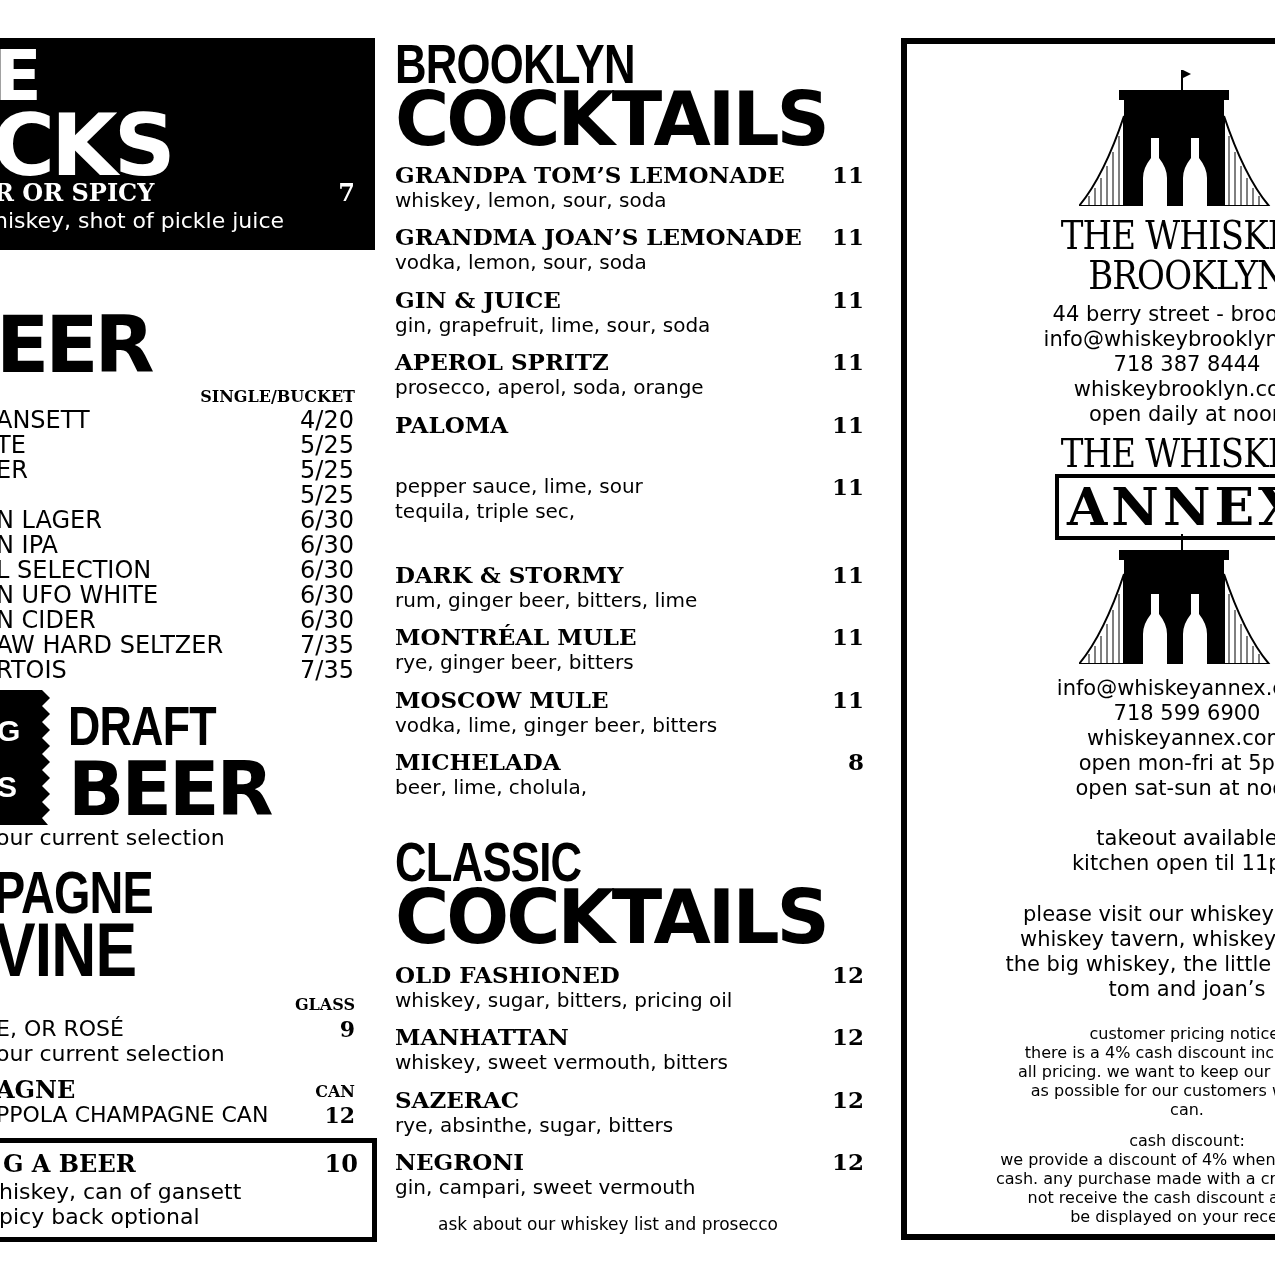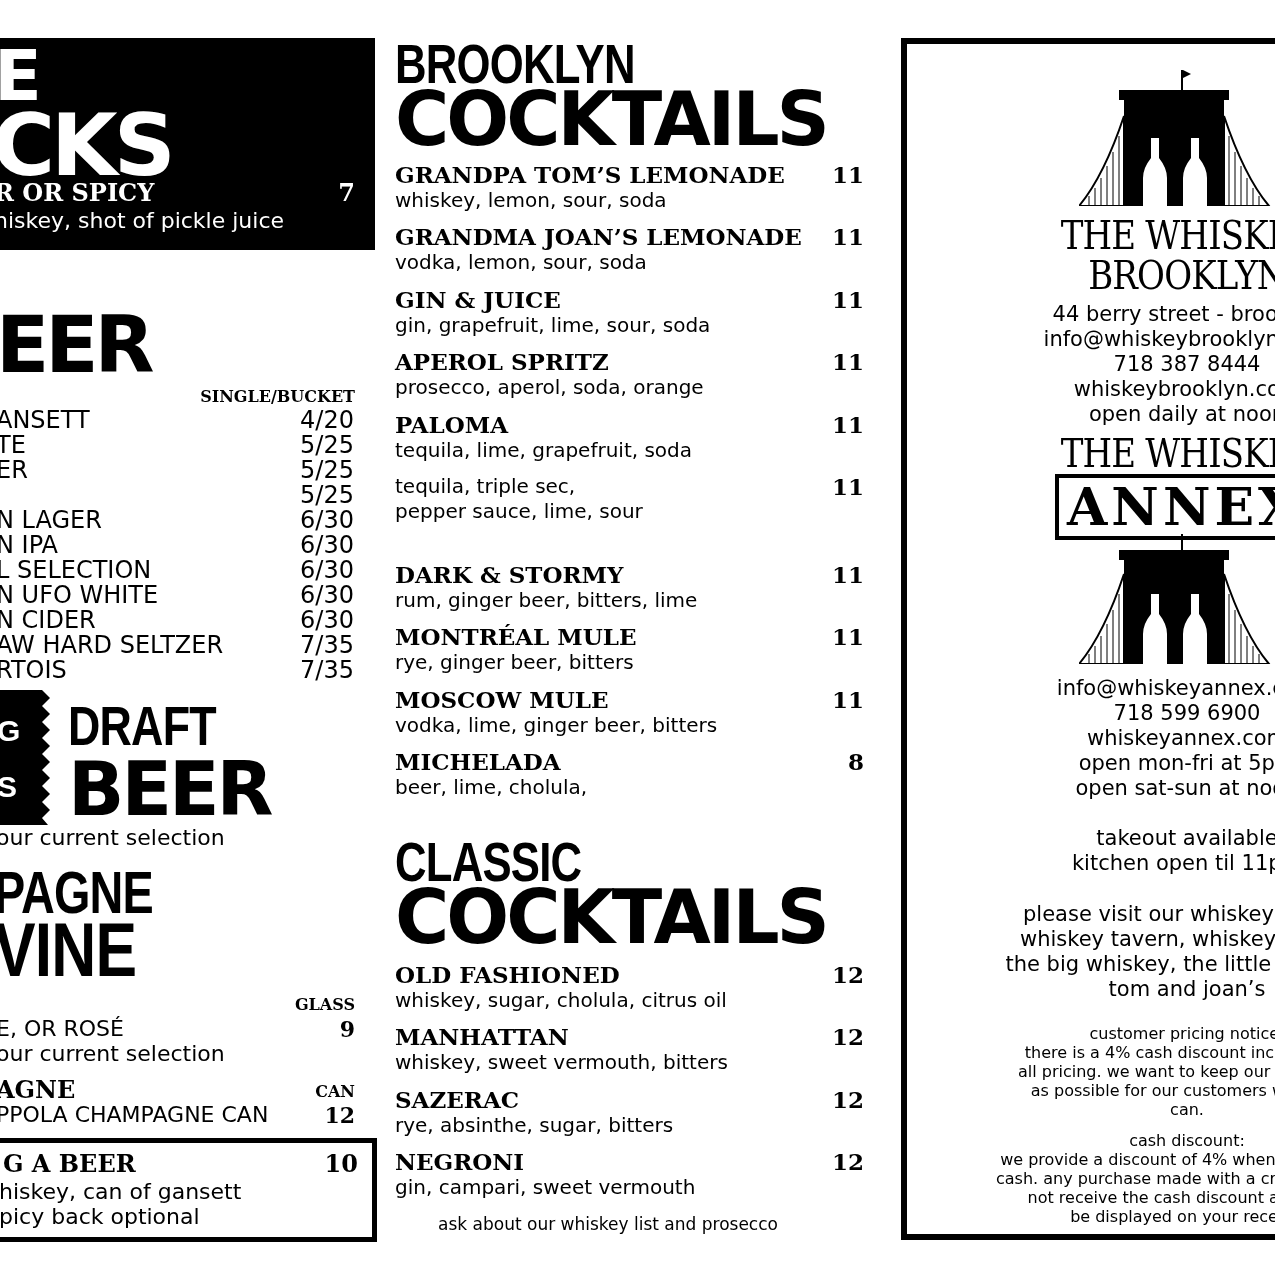--- a/index.html
+++ b/index.html
@@ -175,26 +175,25 @@
     <div class="ds">gin, grapefruit, lime, sour, soda</div>
   </div>
 <div class="ck" style="top:349px">
     <div class="nm">APEROL SPRITZ</div>
     <div class="pr">11</div>
     <div class="ds">prosecco, aperol, soda, orange</div>
   </div>
 <div class="ck" style="top:412px">
     <div class="nm">PALOMA</div>
     <div class="pr">11</div>
-    <div class="ds">tequila, lime, grapefruit, soda</div>
   </div>
 <div class="ck" style="top:474px">
     <div class="pr">11</div>
+    <div class="ds">pepper sauce, lime, sour</div>
     <div class="ds">tequila, triple sec,</div>
-    <div class="ds">pepper sauce, lime, sour</div>
   </div>
 <div class="ck" style="top:562px">
     <div class="nm">DARK &amp; STORMY</div>
     <div class="pr">11</div>
     <div class="ds">rum, ginger beer, bitters, lime</div>
   </div>
 <div class="ck" style="top:624px">
     <div class="nm">MONTRÉAL MULE</div>
     <div class="pr">11</div>
     <div class="ds">rye, ginger beer, bitters</div>
@@ -209,21 +208,21 @@
     <div class="pr">8</div>
     <div class="ds">beer, lime, cholula,</div>
   </div>
 
 <div class="abs cond" id="cl-t1">CLASSIC</div>
 <div class="abs" id="cl-t2">COCKTAILS</div>
 
 <div class="ck" style="top:962px">
     <div class="nm">OLD FASHIONED</div>
     <div class="pr">12</div>
-    <div class="ds">whiskey, sugar, cholula, citrus oil</div>
+    <div class="ds">whiskey, sugar, bitters, pricing oil</div>
   </div>
 <div class="ck" style="top:1024px">
     <div class="nm">MANHATTAN</div>
     <div class="pr">12</div>
     <div class="ds">whiskey, sweet vermouth, bitters</div>
   </div>
 <div class="ck" style="top:1087px">
     <div class="nm">SAZERAC</div>
     <div class="pr">12</div>
     <div class="ds">rye, absinthe, sugar, bitters</div>

